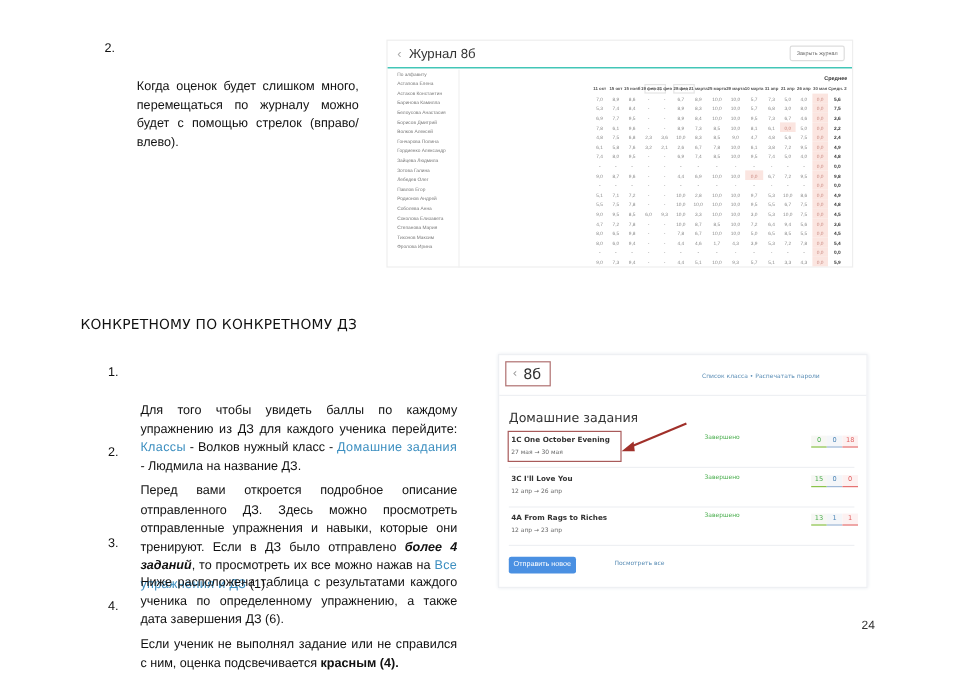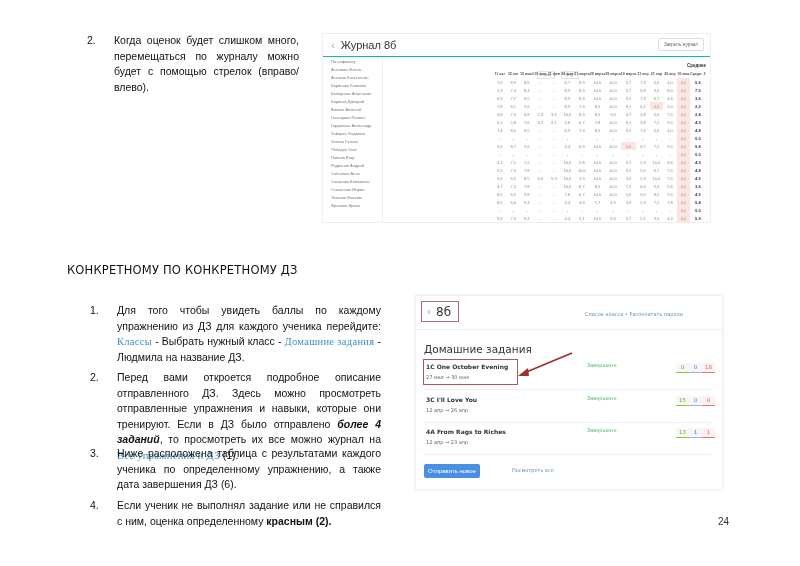--- a/index.html
+++ b/index.html
@@ -1,22 +1,22 @@
 <!DOCTYPE html>
 <html><head>
 <meta charset="utf-8">
 <style>
   * { box-sizing: border-box; margin: 0; padding: 0; }
   html, body { width: 800px; height: 566px; background: #ffffff; overflow: hidden; }
   body { position: relative; font-family: "Liberation Sans", sans-serif; color: #1a1a1a; }
 
   .para { position: absolute; font-size: 10.5px; line-height: 15.5px; color: #111; text-align: justify; }
   .para .num { position: absolute; left: 0; top: 0; }
-  .para .txt { display: block; margin-left: 27px; }
-  .link { color: #3d8fc0; font-family: Liberation Serif, serif; font-size: 10.5px; letter-spacing: 0.3px; }
+  .para .txt { display: block; margin-left: 27px; margin-top: 32px; }
+  .link { color: #3d8fc0; font-family: Liberation Sans, sans-serif; font-size: 10.5px; letter-spacing: 0.3px; }
   .bi { font-weight: bold; font-style: italic; }
   .b { font-weight: bold; }
 
   .section-title { position: absolute; left: 67px; top: 263px; font-size: 11.5px; letter-spacing: 0.2px; font-family: "DejaVu Sans", sans-serif; color: #111; }
   .page-number { position: absolute; left: 718px; top: 516px; font-size: 10px; color: #333; }
 
   
   .journal { position: absolute; left: 322px; top: 33px; width: 389px; height: 190px; background: #fff; border: 1px solid #eee; font-family: "Liberation Sans", sans-serif; color: #666; }
   .journal .head { height: 23px; border-bottom: 1px solid #14b8a6; position: relative; }
   .journal .title { position: absolute; left: 8px; top: 5px; font-size: 11px; color: #333; }
@@ -427,36 +427,36 @@
           </tr>
         </tbody>
     </table>
   </div>
 </div>
 
 <div class="section-title">КОНКРЕТНОМУ ПО КОНКРЕТНОМУ ДЗ</div>
 
 <div class="para" style="left:90px; top:303px; width:291px;">
   <span class="num">1.</span>
-  <span class="txt"><span>Для того чтобы увидеть баллы по каждому упражнению из ДЗ для каждого ученика перейдите: </span><span class="link">Классы</span><span> - Выбрать нужный класс - </span><span class="link">Домашние задания</span><span> - Людмила на название ДЗ.</span></span>
+  <span class="txt"><span>Для того чтобы увидеть баллы по каждому упражнению из ДЗ для каждого ученика перейдите: </span><span class="link">Классы</span><span> - Волков нужный класс - </span><span class="link">Домашние задания</span><span> - Людмила на название ДЗ.</span></span>
 </div>
 
 <div class="para" style="left:90px; top:370px; width:291px;">
   <span class="num">2.</span>
-  <span class="txt"><span>Перед вами откроется подробное описание отправленного ДЗ. Здесь можно просмотреть отправленные упражнения и навыки, которые они тренируют. Если в ДЗ было отправлено </span><span class="bi">более 4 заданий</span><span>, то просмотреть их все можно журнал на </span><span class="link">Все упражнения и ДЗ</span><span> (1).</span></span>
+  <span class="txt"><span>Перед вами откроется подробное описание отправленного ДЗ. Здесь можно просмотреть отправленные упражнения и навыки, которые они тренируют. Если в ДЗ было отправлено </span><span class="bi">более 4 заданий</span><span>, то просмотреть их все можно нажав на </span><span class="link">Все упражнения и ДЗ</span><span> (1).</span></span>
 </div>
 
 <div class="para" style="left:90px; top:446px; width:291px;">
   <span class="num">3.</span>
   <span class="txt">Ниже расположена таблица с результатами каждого ученика по определенному упражнению, а также дата завершения ДЗ (6).</span>
 </div>
 
 <div class="para" style="left:90px; top:498px; width:291px;">
   <span class="num">4.</span>
-  <span class="txt"><span>Если ученик не выполнял задание или не справился с ним, оценка определенному </span><span class="b">красным (2).</span></span>
+  <span class="txt"><span>Если ученик не выполнял задание или не справился с ним, оценка подсвечивается </span><span class="b">красным (4).</span></span>
 </div>
 
 <div class="hw">
   <div class="top">
     <div class="class-box">
       <span class="chev">‹</span>
       <span class="class-name">8б</span>
     </div>
     <span class="top-links">Список класса • Распечатать пароли</span>
   </div>

